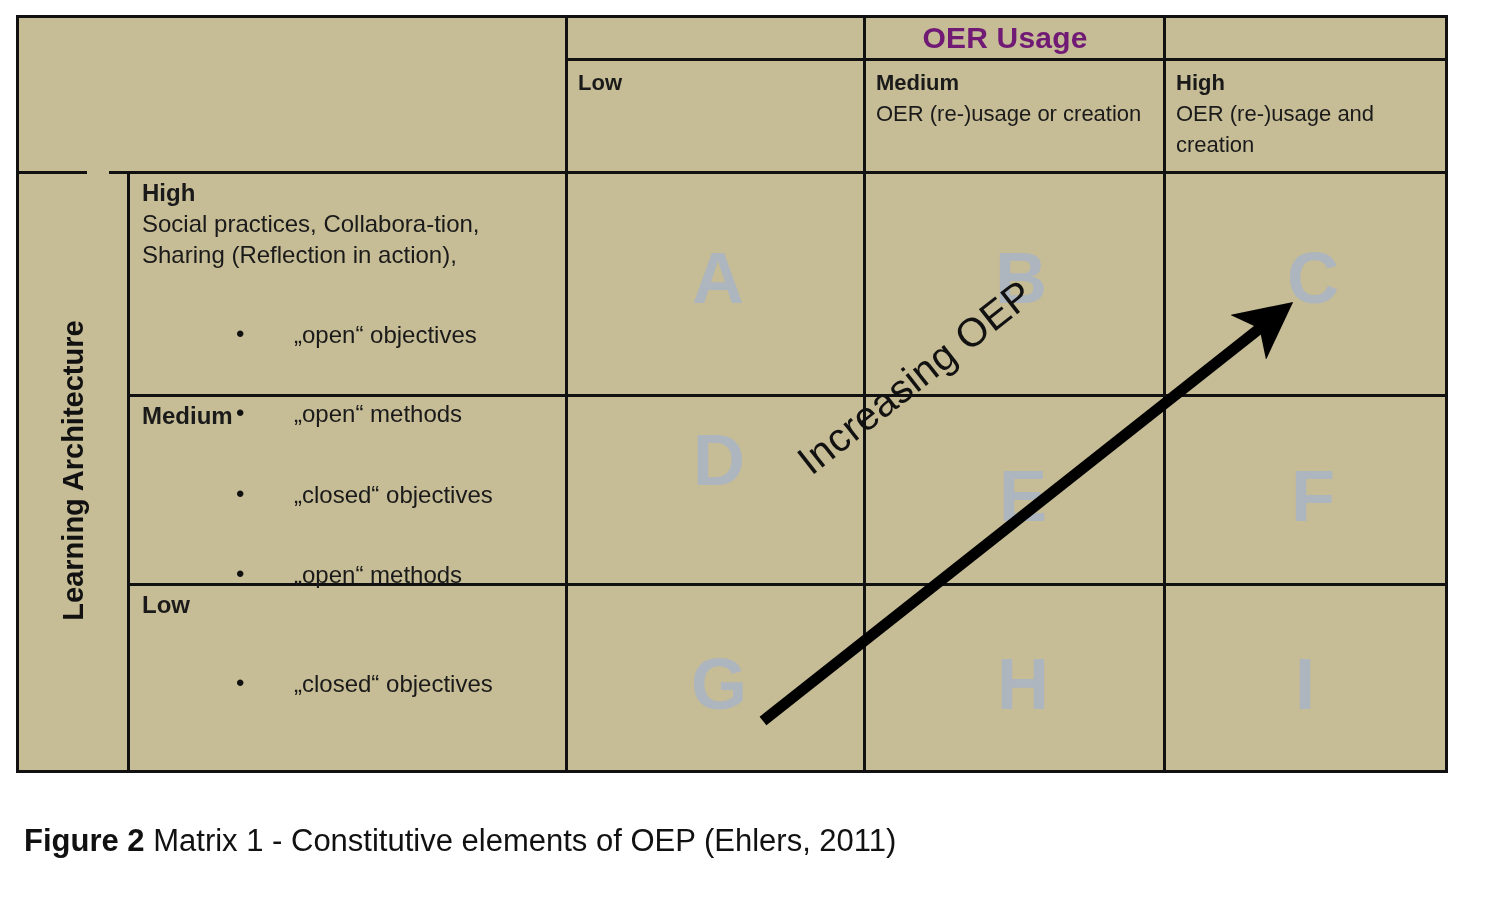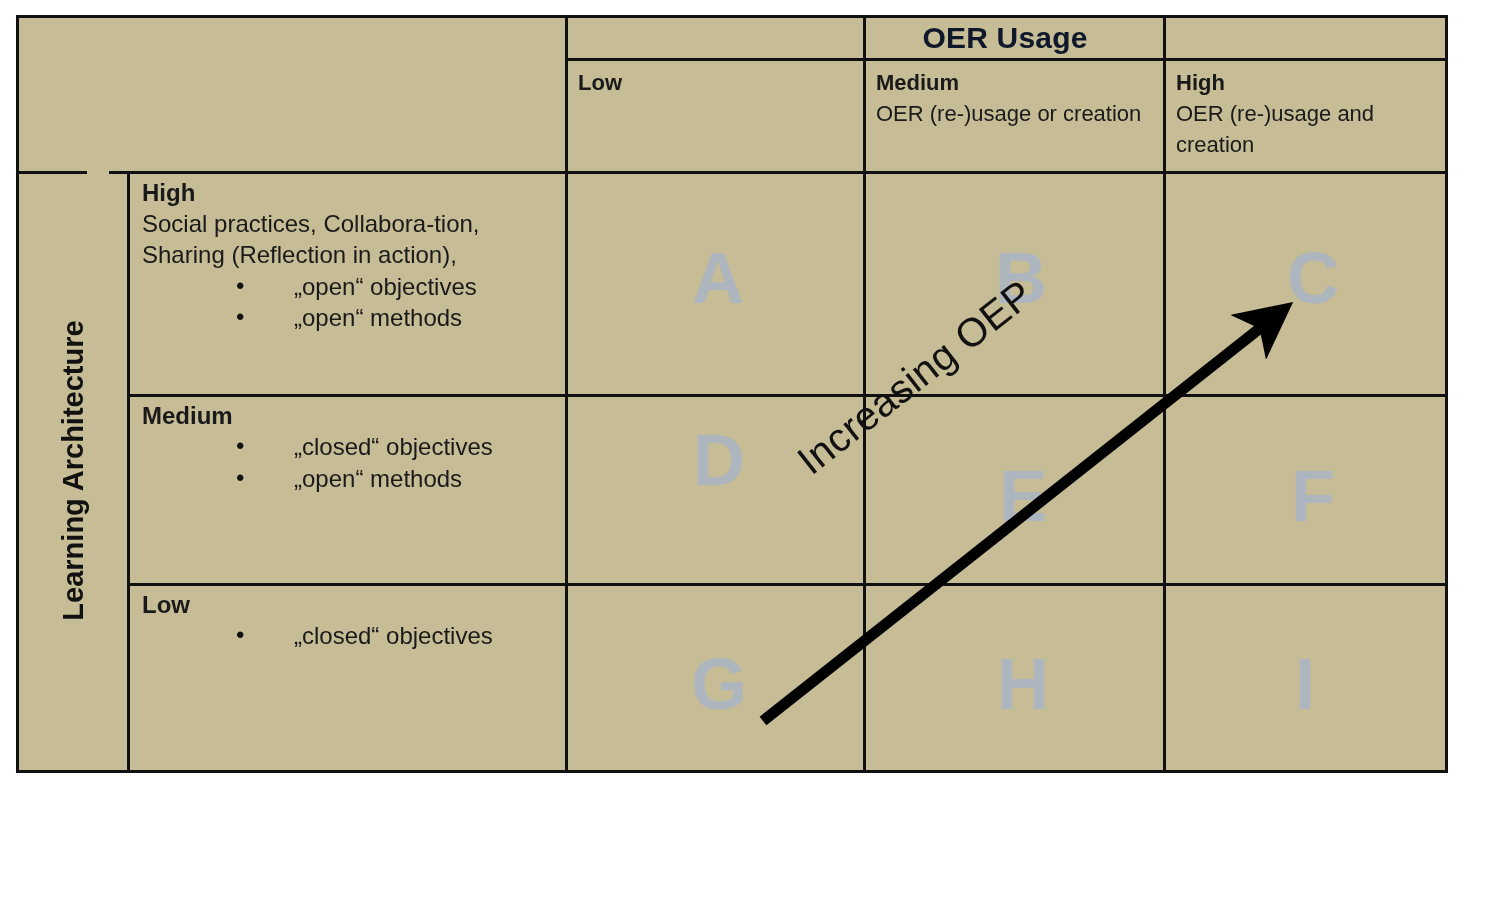--- a/index.html
+++ b/index.html
@@ -75,21 +75,21 @@
     position: absolute;
     left: 546px;
     top: 0;
     right: 0;
     height: 40px;
     display: flex;
     align-items: center;
     justify-content: center;
     font-size: 30px;
     font-weight: bold;
-    color: #0f172a;
+    color: #701a75;
     letter-spacing: .2px;
   }
 
   .colhead {
     position: absolute;
     top: 43px;
     height: 110px;
     padding: 6px 8px 0 10px;
     box-sizing: border-box;
     font-size: 22px;
@@ -136,20 +136,21 @@
   .rowhead .ds  { display: block; }
   .rowhead.h1 { top: 156px; height: 220px; }
   .rowhead.h2 { top: 379px; height: 186px; }
   .rowhead.h3 { top: 568px; height: 187px; }
 
   .bullets { margin: 0; padding: 0; list-style: none; }
   .bullets li {
     position: relative;
     padding-left: 152px;
     line-height: 1.32;
+    margin-top: 48px;
   }
   .bullets li::before {
     content: "\2022";
     position: absolute;
     left: 94px;
     top: -1px;
     font-size: 24px;
     color: #111111;
   }
 
@@ -274,14 +275,17 @@
           <path d="M0,0 L5.2,2.6 L0,5.2 L1.3,2.6 Z" fill="#000000"></path>
         </marker>
       </defs>
       <line x1="744" y1="703" x2="1250" y2="303" stroke="#000000" stroke-width="11" marker-end="url(#arrowhead)"></line>
     </svg>
 
     <div class="arrow-caption">Increasing OEP</div>
 
   </div>
 
+  <div class="figure-caption">
+    <span class="fignum">Figure 2</span><span> Matrix 1 - Constitutive elements of OEP (Ehlers, 2011)</span>
+  </div>
 
 </div>
 
 </body></html>

